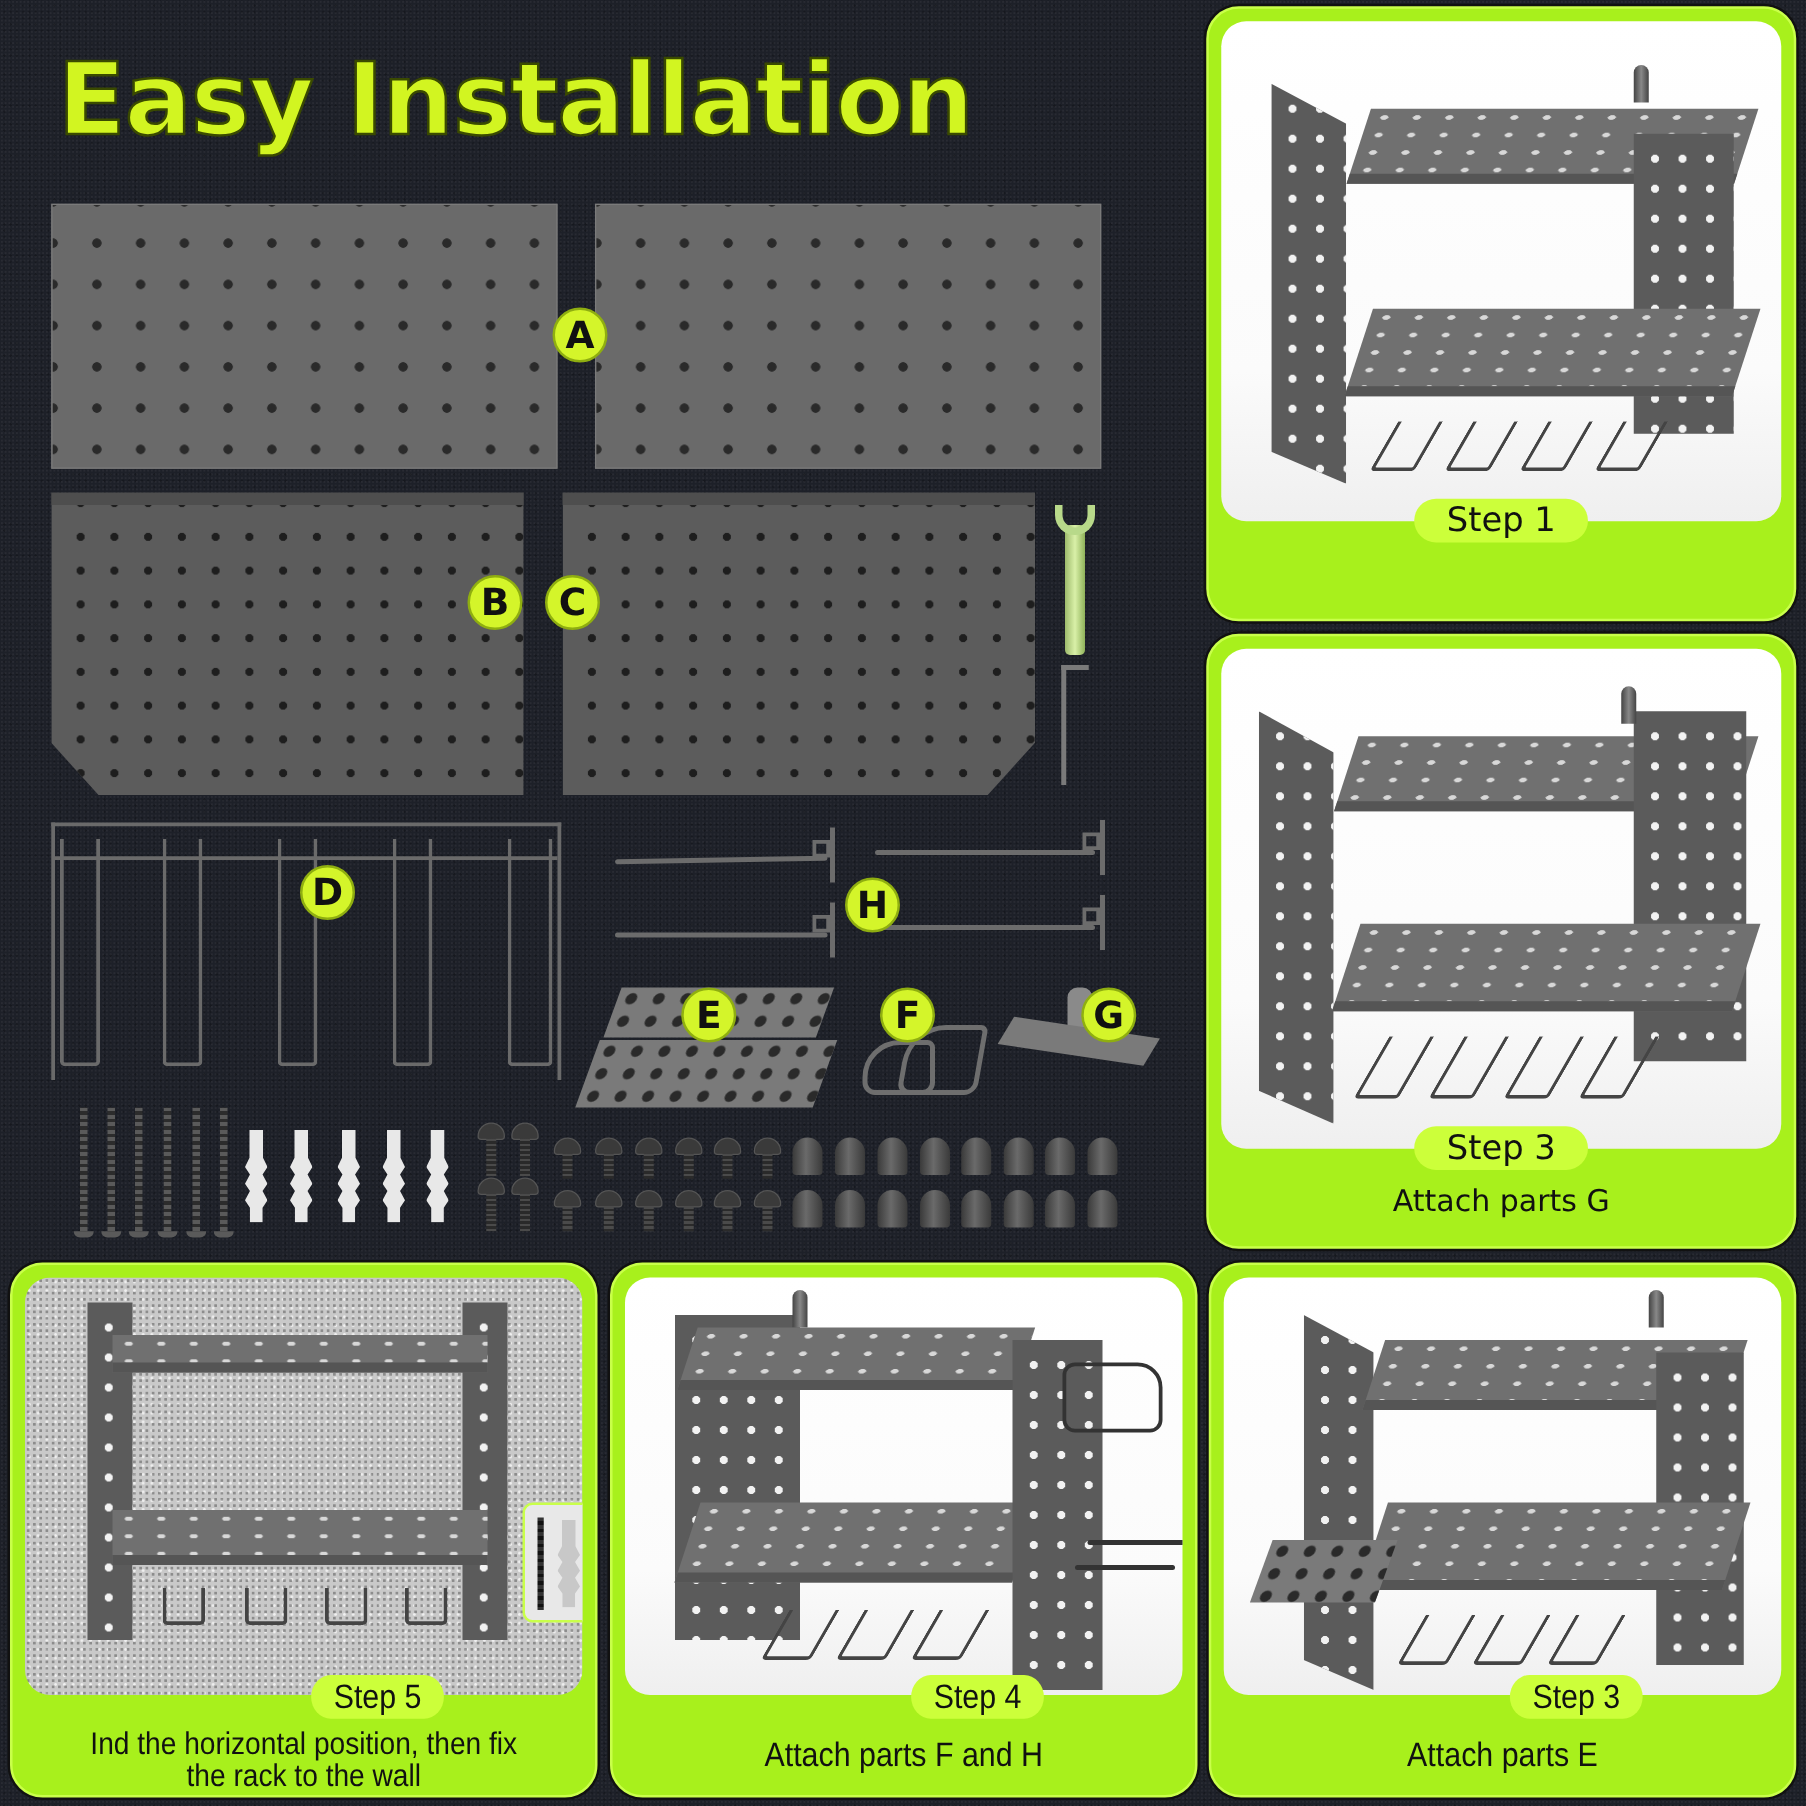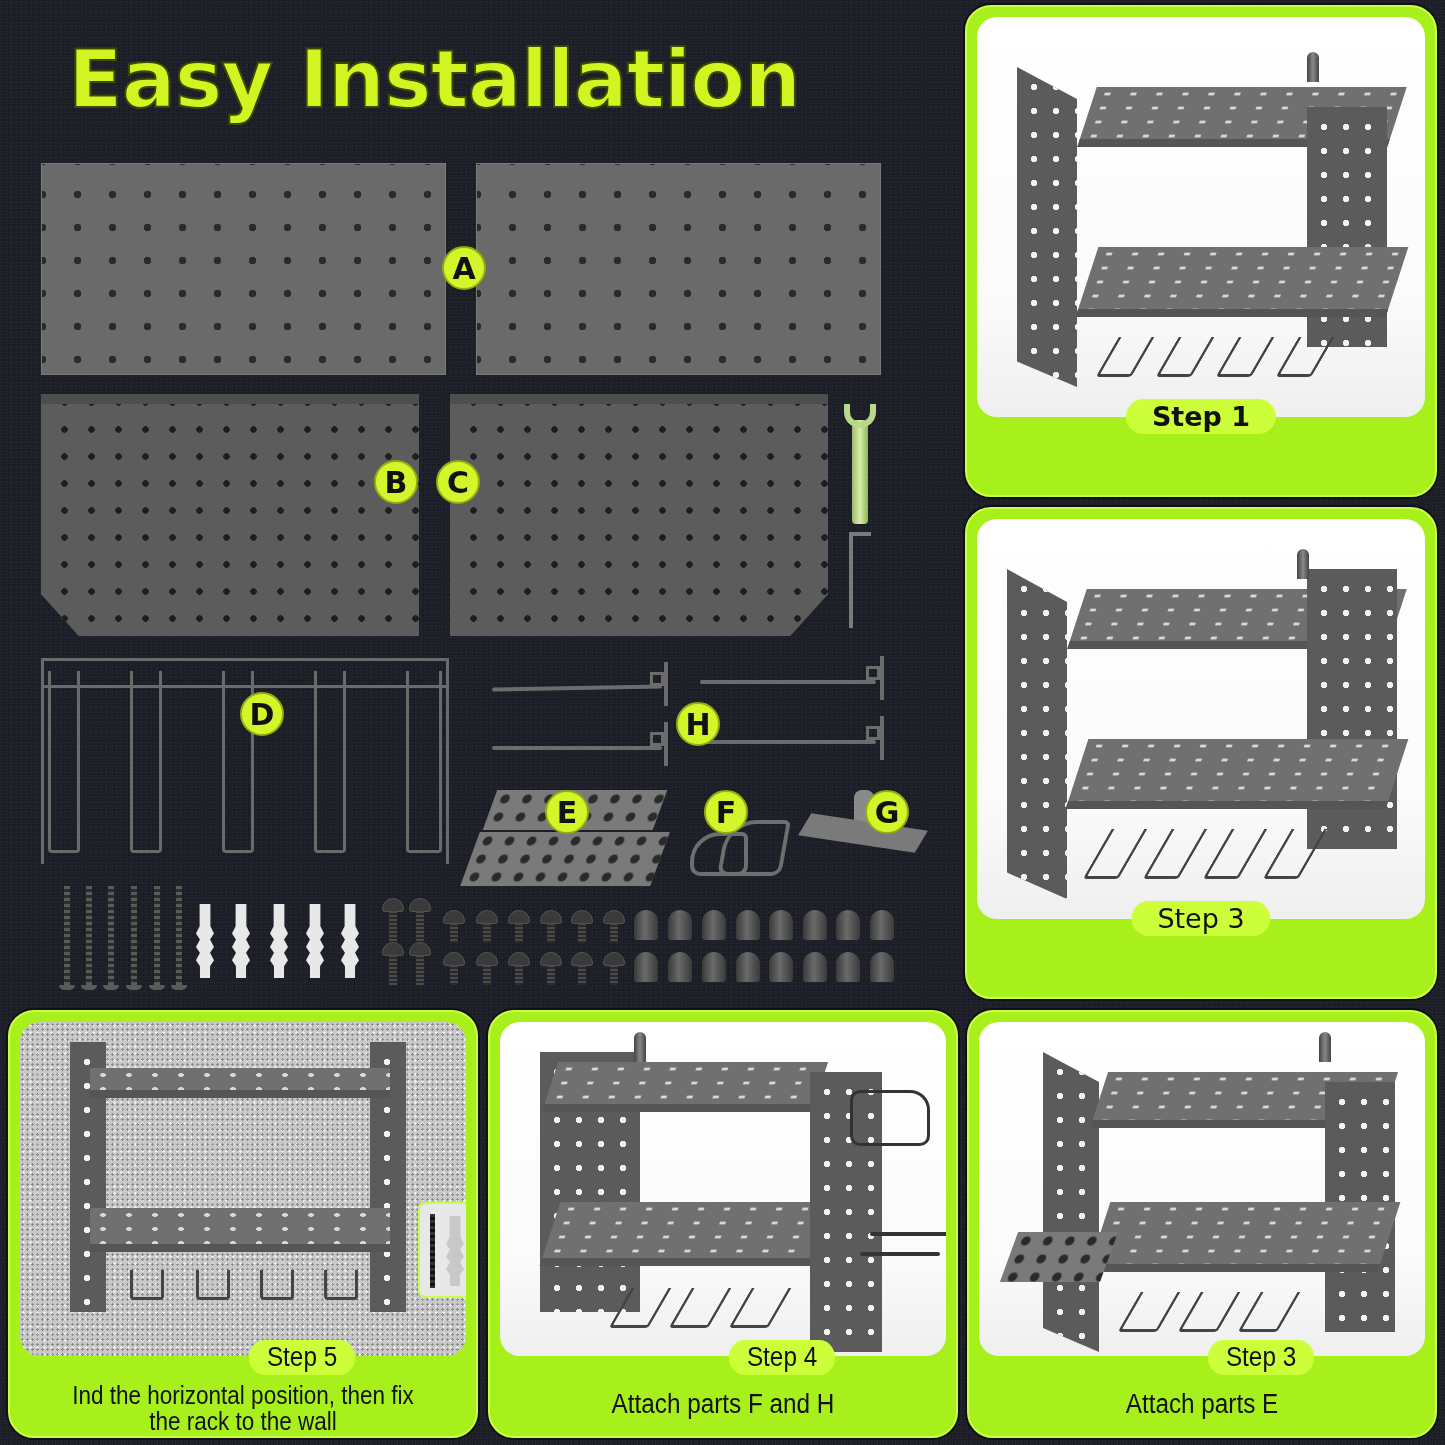--- a/index.html
+++ b/index.html
@@ -8,21 +8,21 @@
     background: #1d2028;
     background-image:
       radial-gradient(rgba(255,255,255,0.05) 1px, transparent 1px),
       radial-gradient(rgba(0,0,0,0.25) 1px, transparent 1px);
     background-size: 3px 3px, 5px 5px;
     background-position: 0 0, 1px 2px;
     position: relative;
     font-family: "Liberation Sans", sans-serif;
   }
   .title {
-    position: absolute; left: 68px; top: 40px;
+    position: absolute; left: 46px; top: 40px;
     font-family: "DejaVu Sans", sans-serif;
     font-weight: bold; font-size: 80px; letter-spacing: -1px;
     color: #d2f521;
     -webkit-text-stroke: 2px #3a4a00;
     line-height: 1;
     transform: scaleX(1.0);
   }
   
   .plate {
     position: absolute; background: #6a6a6a;
@@ -287,38 +287,39 @@
       <div class="shelf" style="left:80px;top:40px;width:310px;height:60px;"></div>
       <div class="side" style="left:300px;top:60px;width:80px;height:240px;"></div>
       <div class="post" style="left:300px;top:5px;"></div>
       <div class="shelf" style="left:80px;top:200px;width:310px;height:70px;"></div>
       <div class="wire" style="left:100px;top:290px;width:36px;height:40px;"></div>
       <div class="wire" style="left:160px;top:290px;width:36px;height:40px;"></div>
       <div class="wire" style="left:220px;top:290px;width:36px;height:40px;"></div>
       <div class="wire" style="left:280px;top:290px;width:36px;height:40px;"></div>
     </div>
   </div>
-  <div class="step-pill" style="top:392px;font-weight:bold;">Step 1</div>
+  <div class="step-pill" style="top:392px;">Step 1</div>
 </div>
 
 <div class="step" style="left:965px;top:507px;width:472px;height:492px;">
   <div class="photo" style="height:400px;">
     <div class="rk" style="left:20px;top:30px;width:420px;height:360px;">
       <div class="side" style="left:10px;top:20px;width:60px;height:330px;clip-path:polygon(0 0,100% 10%,100% 100%,0 92%);"></div>
       <div class="shelf" style="left:80px;top:40px;width:320px;height:60px;"></div>
       <div class="side" style="left:310px;top:20px;width:90px;height:280px;"></div>
       <div class="post" style="left:300px;top:0px;"></div>
       <div class="shelf" style="left:80px;top:190px;width:320px;height:70px;"></div>
       <div class="wire" style="left:100px;top:280px;width:36px;height:50px;"></div>
       <div class="wire" style="left:160px;top:280px;width:36px;height:50px;"></div>
       <div class="wire" style="left:220px;top:280px;width:36px;height:50px;"></div>
       <div class="wire" style="left:280px;top:280px;width:36px;height:50px;"></div>
     </div>
   </div>
   <div class="step-pill" style="top:392px;">Step 3</div>
+  <div class="step-desc" style="top:440px;">Attach parts G</div>
 </div>
 
 <div class="step" style="left:8px;top:1010px;width:470px;height:428px;">
   <div class="photo wall" style="height:334px;">
     <div class="rk" style="left:50px;top:20px;width:340px;height:290px;">
       <div class="side" style="left:0px;top:0px;width:36px;height:270px;"></div>
       <div class="side" style="left:300px;top:0px;width:36px;height:270px;"></div>
       <div class="shelf" style="left:20px;top:26px;width:300px;height:30px;transform:none;"></div>
       <div class="shelf" style="left:20px;top:166px;width:300px;height:44px;transform:none;"></div>
       <div class="wire" style="left:60px;top:228px;width:34px;height:30px;transform:none;"></div>

